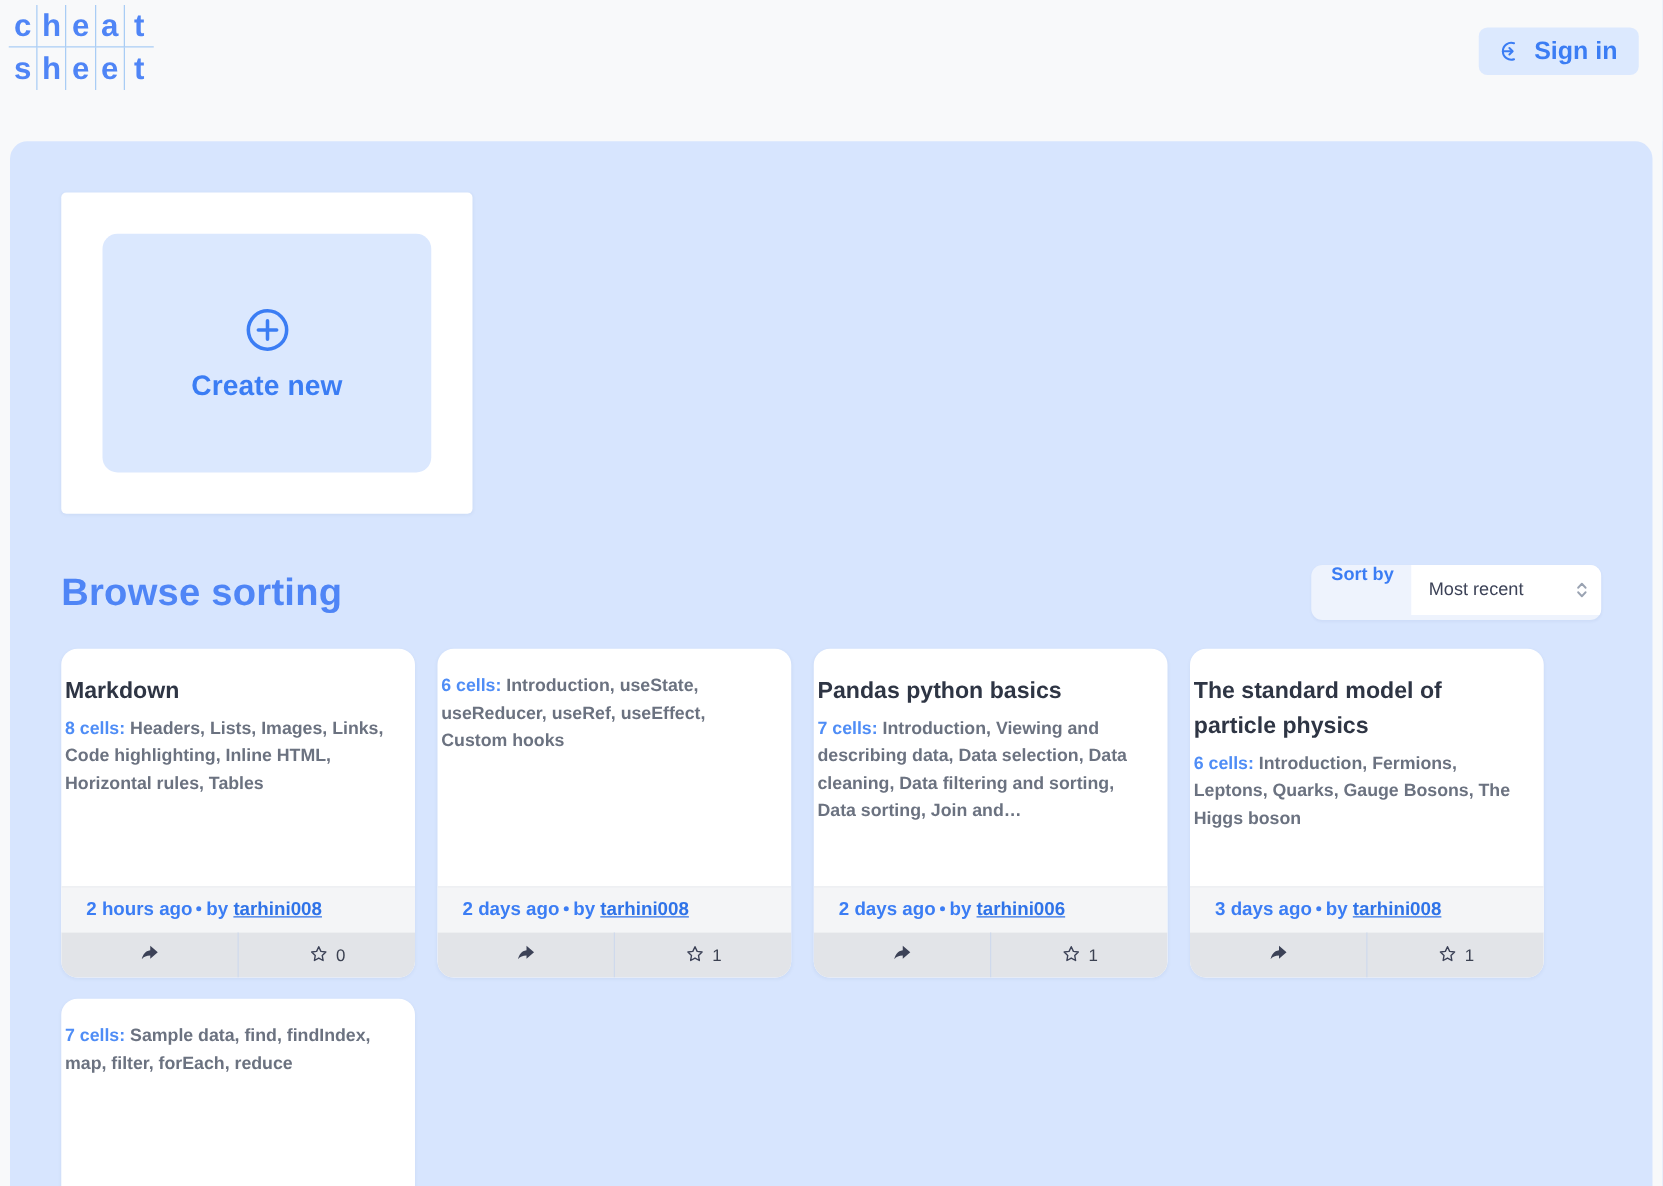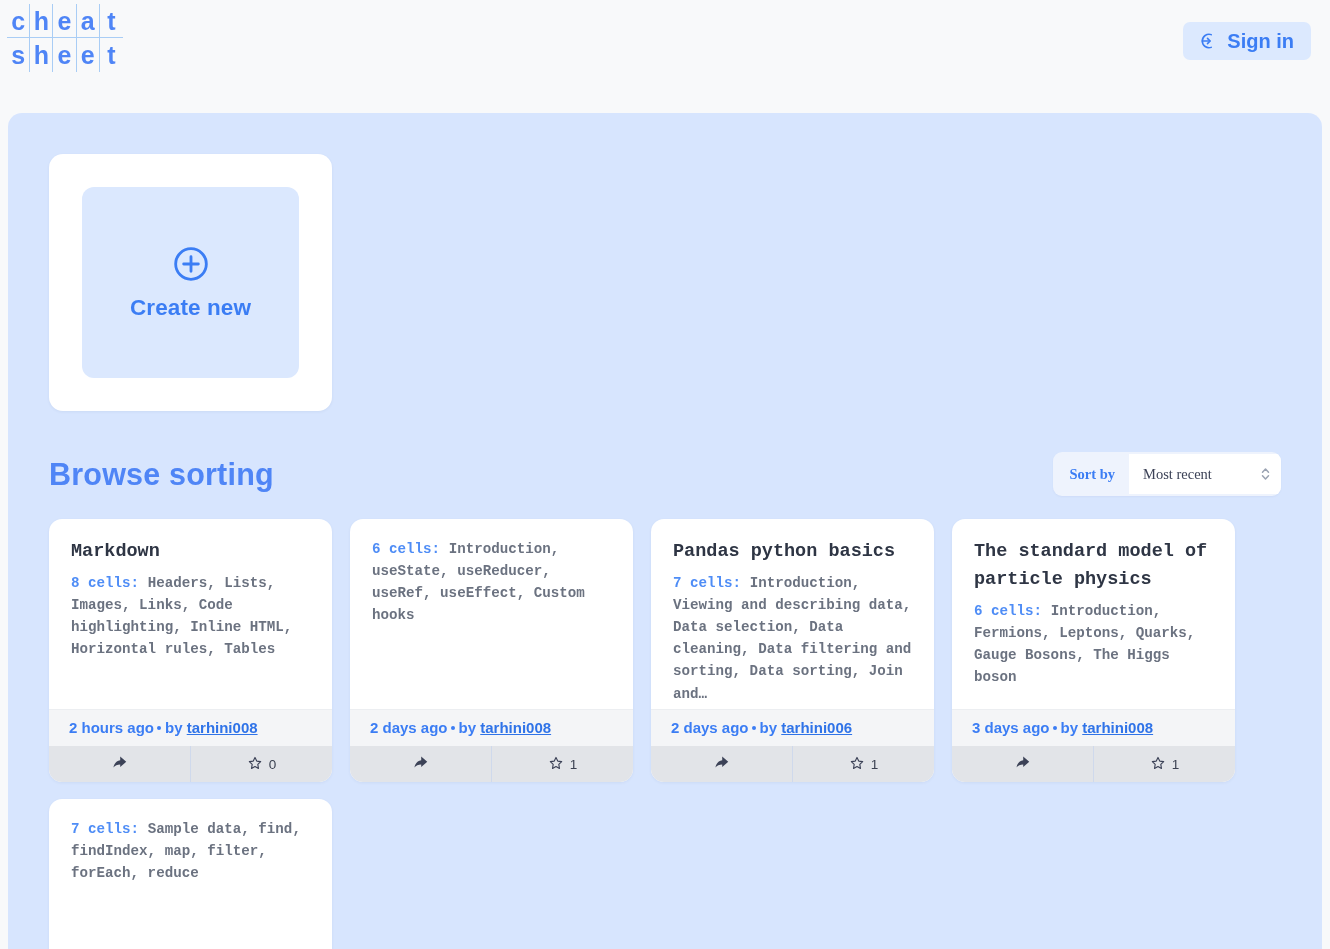--- a/index.html
+++ b/index.html
@@ -77,24 +77,24 @@
     background: #d7e5fe;
     border-radius: 14px 14px 0 0;
     overflow: hidden;
   }
 
   
   .create-card {
     position: absolute;
     left: 41px;
     top: 41px;
-    width: 283px;
+    width: 329px;
     height: 257px;
     background: #ffffff;
-    border-radius: 14px;
+    border-radius: 4px;
     padding: 33px;
     box-shadow: 0 1px 3px rgba(60,80,130,0.07);
   }
   .create-inner {
     width: 100%;
     height: 100%;
     background: #dbe8fe;
     border-radius: 12px;
     display: flex;
     flex-direction: column;
@@ -122,27 +122,26 @@
     justify-content: space-between;
   }
   .browse-title {
     font-size: 30.5px;
     font-weight: 700;
     color: #4f85f6;
     letter-spacing: .2px;
   }
   .sortby {
     display: flex;
-    align-items: center;
+    align-items: flex-start;
     background: #eef3fd;
     border-radius: 9px;
     height: 44px;
     overflow: hidden;
     box-shadow: 0 1px 2px rgba(60,80,130,0.05);
-    font-family: Liberation Serif, serif;
   }
   .sortby-label {
     font-size: 14.5px;
     font-weight: 700;
     color: #3b7df4;
     padding: 0 14px 0 16px;
   }
   .sortby-select {
     background: #ffffff;
     height: 40px;
@@ -178,23 +177,22 @@
     width: 283px;
     background: #ffffff;
     border-radius: 13px;
     overflow: hidden;
     display: flex;
     flex-direction: column;
     box-shadow: 0 1px 3px rgba(60,80,130,0.07);
     cursor: pointer;
   }
   .sheet-body {
-    padding: 19px 20px 10px 22px;
+    padding: 19px 20px 10px 3px;
     height: 190px;
-    font-family: Liberation Mono, monospace;
   }
   .sheet-title {
     font-size: 18.5px;
     font-weight: 700;
     color: #2e3544;
     line-height: 1.5;
     margin-bottom: 6px;
   }
   .sheet-desc {
     font-size: 14.2px;

